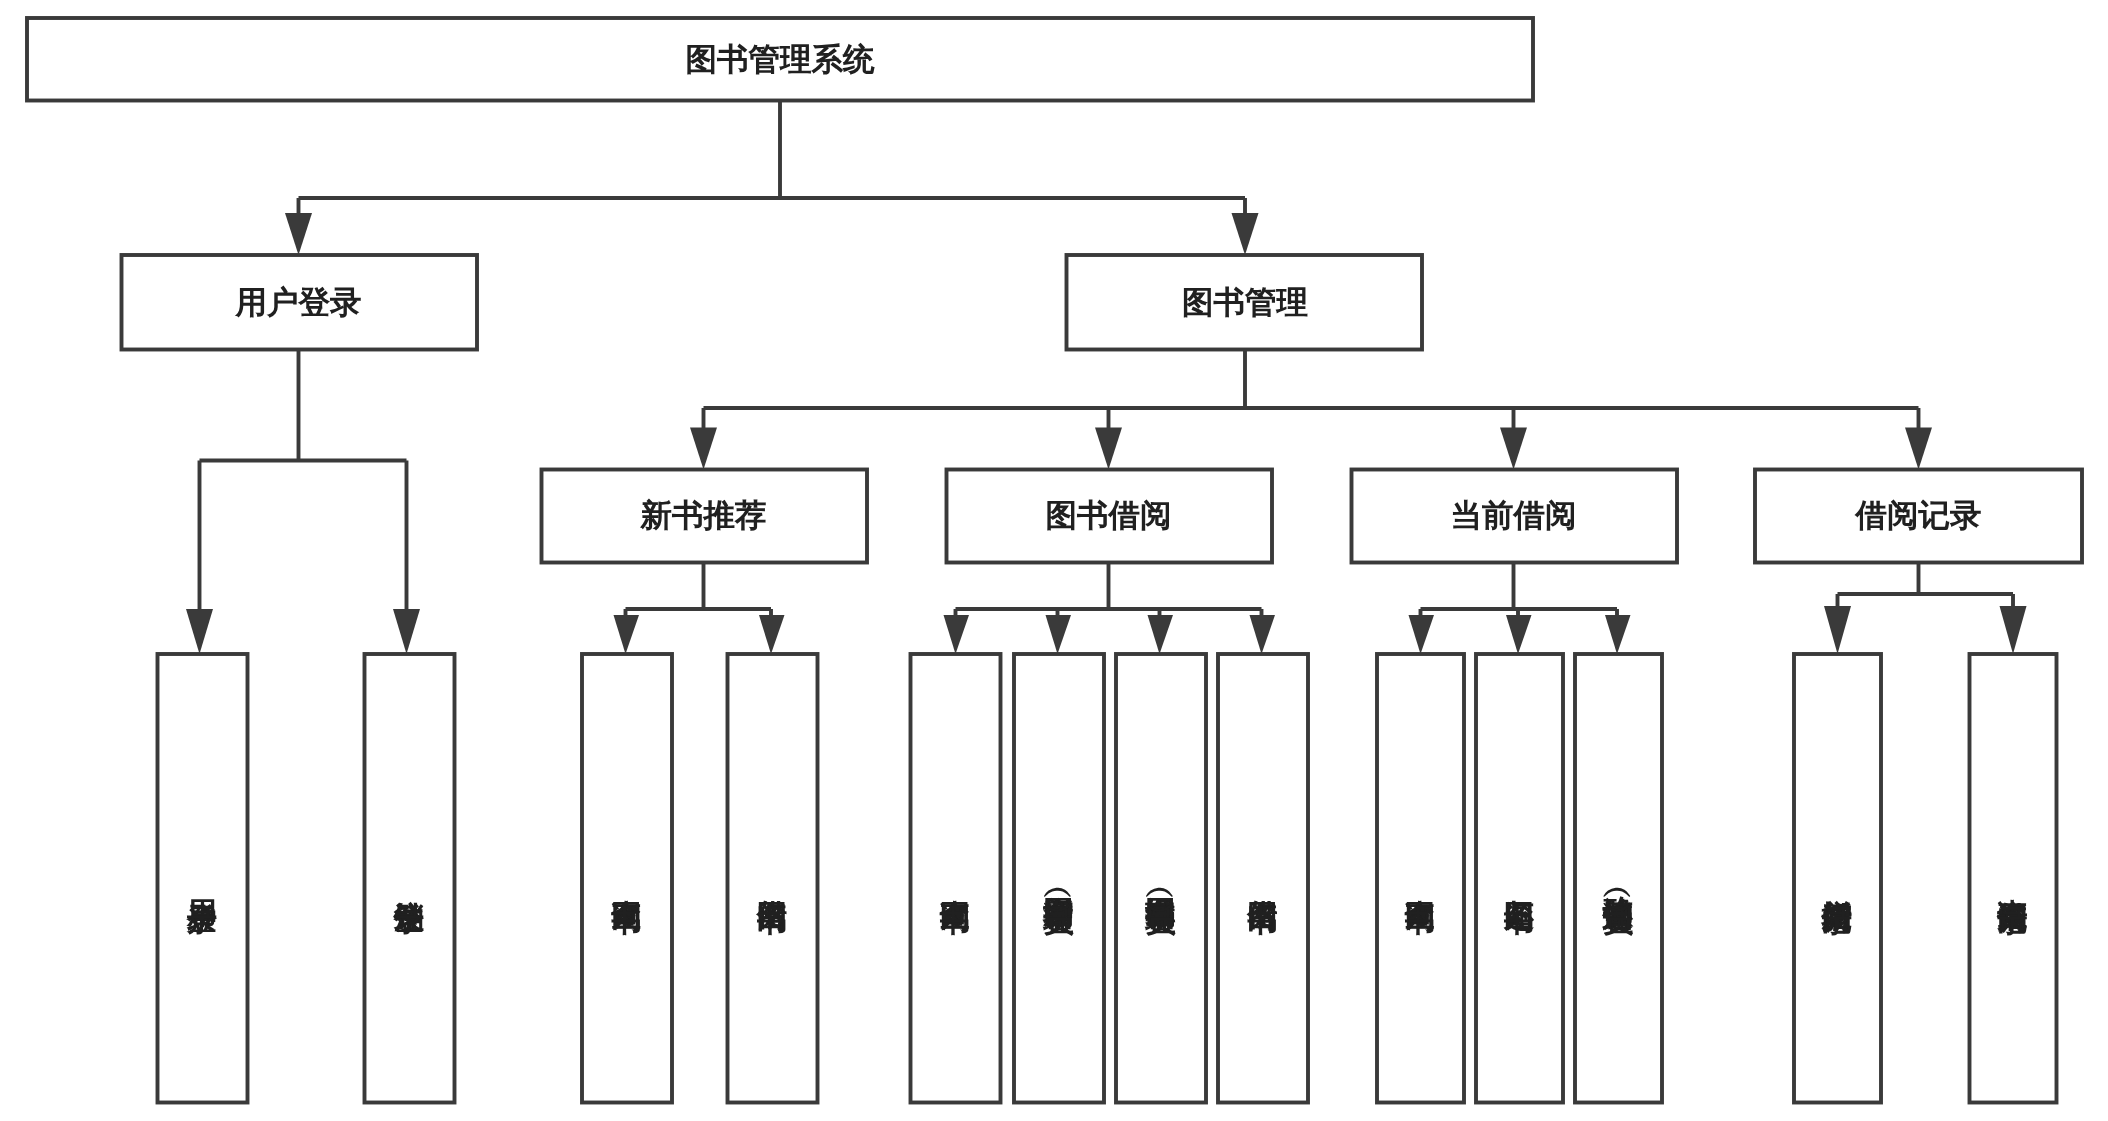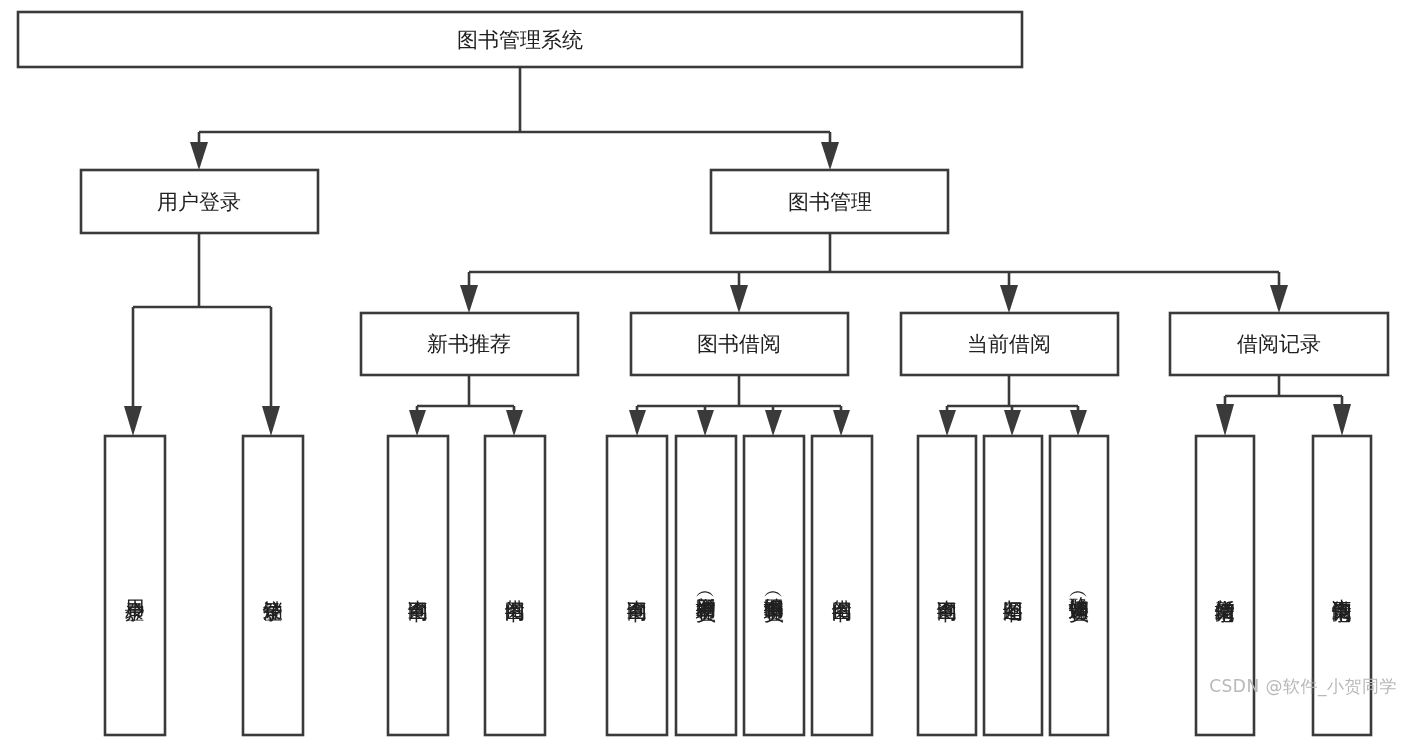--- a/index.html
+++ b/index.html
@@ -13,20 +13,21 @@
     position: relative;
     font-family: "DejaVu Sans", "Liberation Sans", sans-serif;
     overflow: hidden;
   }
   #diagram-root {
     position: absolute;
     left: 0;
     top: 0;
     width: 1405px;
     height: 704px;
+    font-weight: bold;
   }
   svg.diagram {
     display: block;
     width: 1405px;
     height: 747px;
   }
   .node-rect {
     fill: #ffffff;
     stroke: #3a3a3a;
     stroke-width: 2.6;
@@ -233,15 +234,14 @@
   <div class="leaf-label" style="left: 744px; top: 436px; width: 60px; height: 299px; display: flex; align-items: center; justify-content: center;">编辑图书（管理员）</div>
   <div class="leaf-label" style="left: 812px; top: 436px; width: 60px; height: 299px; display: flex; align-items: center; justify-content: center;">借阅图书</div>
 
   <div class="leaf-label" style="left: 918px; top: 436px; width: 58px; height: 299px; display: flex; align-items: center; justify-content: center;">查询图书</div>
   <div class="leaf-label" style="left: 984px; top: 436px; width: 58px; height: 299px; display: flex; align-items: center; justify-content: center;">归还图书</div>
   <div class="leaf-label" style="left: 1050px; top: 436px; width: 58px; height: 299px; display: flex; align-items: center; justify-content: center;">确认归还（管理员）</div>
 
   <div class="leaf-label" style="left: 1196px; top: 436px; width: 58px; height: 299px; display: flex; align-items: center; justify-content: center;">新增借阅记录</div>
   <div class="leaf-label" style="left: 1313px; top: 436px; width: 58px; height: 299px; display: flex; align-items: center; justify-content: center;">查询借阅记录</div>
 
-  <div class="watermark">CSDN @软件_小贺同学</div>
 
 </div>
 
 </body></html>

